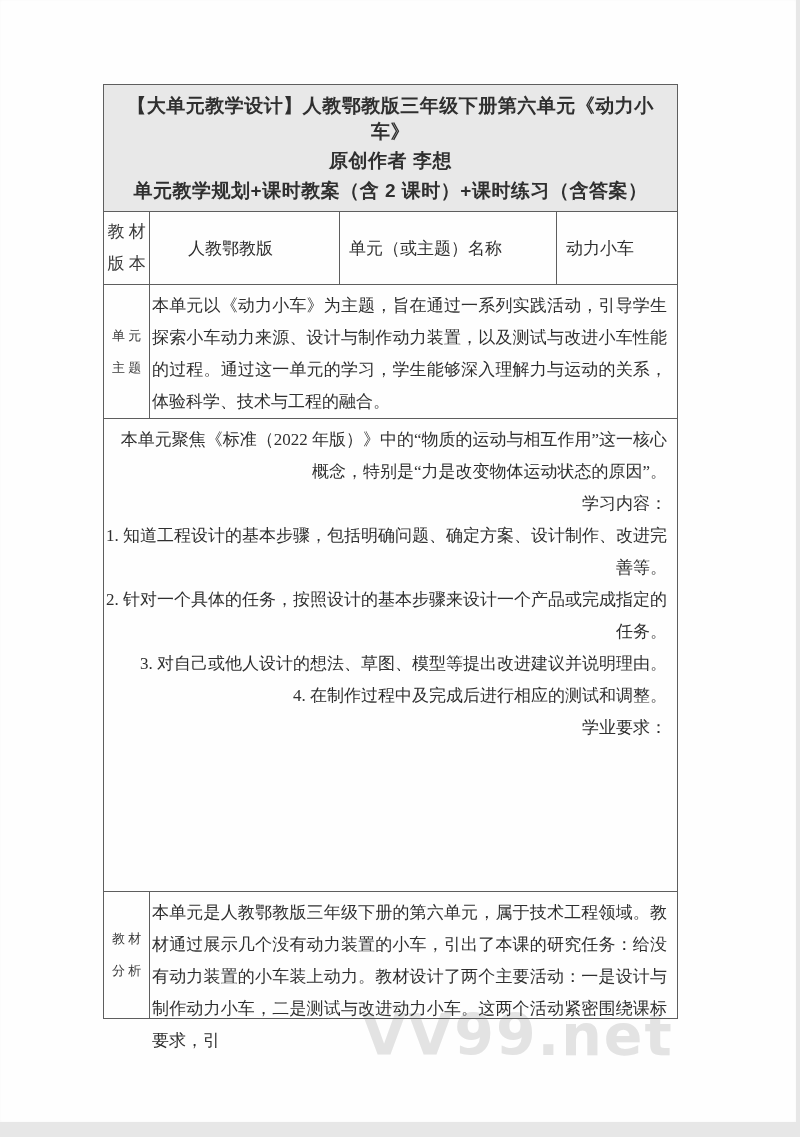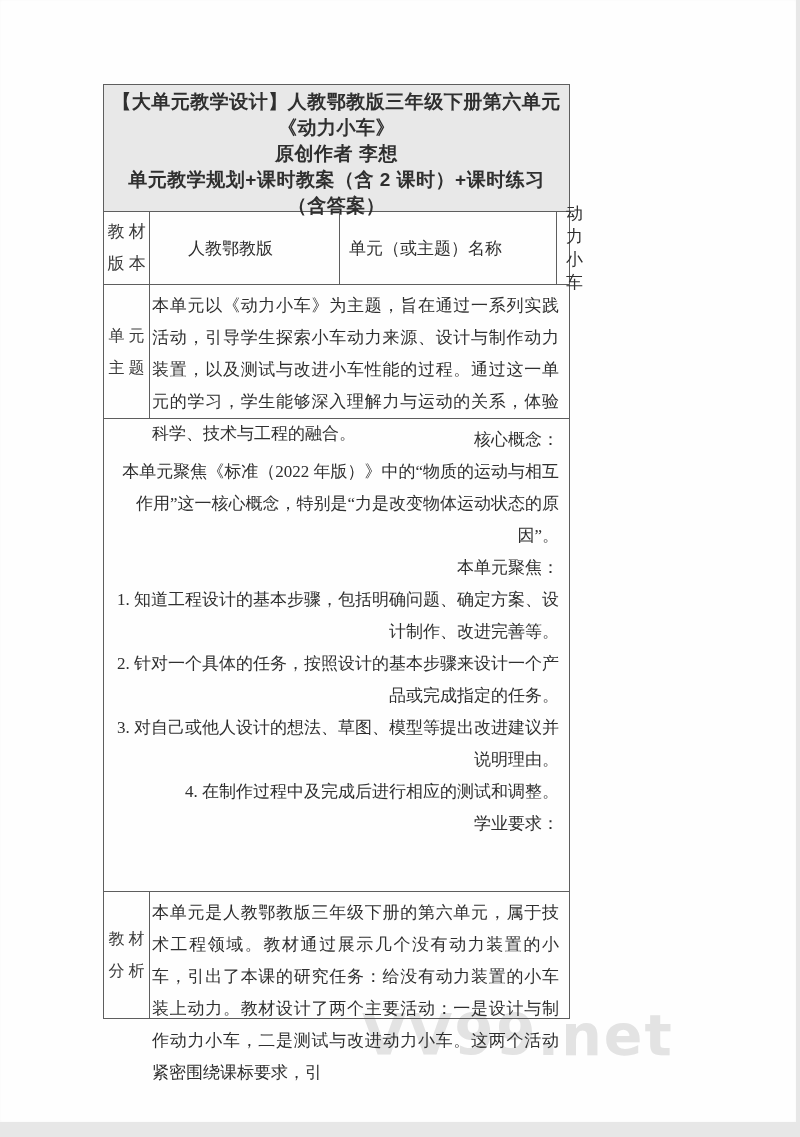--- a/index.html
+++ b/index.html
@@ -23,21 +23,21 @@
     font-weight: 700;
     font-size: 57px;
     letter-spacing: 2px;
     color: #e3e3e3;
     z-index: 1;
     user-select: none;
   }
   .doc-table {
     position: absolute;
     left: 103px; top: 84px;
-    width: 467px;
+    width: 575px;
     border: 1px solid #5e5e5e;
     box-sizing: border-box;
     z-index: 2;
     color: #2f2f2f;
   }
   .title-block {
     height: 126px;
     background: #e8e8e8;
     display: flex;
     flex-direction: column;
@@ -61,21 +61,21 @@
     border-left: 1px solid #5e5e5e;
   }
   .cell:first-child { border-left: none; text-align: right; }
   .label-cell {
     width: 45px;
     flex: 0 0 45px;
     display: flex;
     flex-direction: column;
     justify-content: center;
     align-items: center;
-    font-size: 16px;
+    font-size: 13px;
     line-height: 32px;
     white-space: pre;
     color: #3a3a3a;
   }
   .content-cell {
     flex: 1 1 auto;
     font-size: 17px;
     line-height: 32px;
     padding: 5px 10px 6px 2px;
     text-align: justify;
@@ -132,23 +132,22 @@
         <span>单 元</span>
         <span>主 题</span>
       </div>
       <div class="cell content-cell">
         <p>本单元以《动力小车》为主题，旨在通过一系列实践活动，引导学生探索小车动力来源、设计与制作动力装置，以及测试与改进小车性能的过程。通过这一单元的学习，学生能够深入理解力与运动的关系，体验科学、技术与工程的融合。</p>
       </div>
     </div>
 
     <div class="row standards-row">
       <div class="cell content-cell">
-        <p>核心概念：</p>
         <p>本单元聚焦《标准（2022 年版）》中的“物质的运动与相互作用”这一核心概念，特别是“力是改变物体运动状态的原因”。</p>
-        <p>本单元聚焦：</p>
+        <p>学习内容：</p>
         <p>1.  知道工程设计的基本步骤，包括明确问题、确定方案、设计制作、改进完善等。</p>
         <p>2.  针对一个具体的任务，按照设计的基本步骤来设计一个产品或完成指定的任务。</p>
         <p>3.  对自己或他人设计的想法、草图、模型等提出改进建议并说明理由。</p>
         <p>4.  在制作过程中及完成后进行相应的测试和调整。</p>
         <p>学业要求：</p>
       </div>
     </div>
 
     <div class="row analysis-row">
       <div class="cell label-cell">

